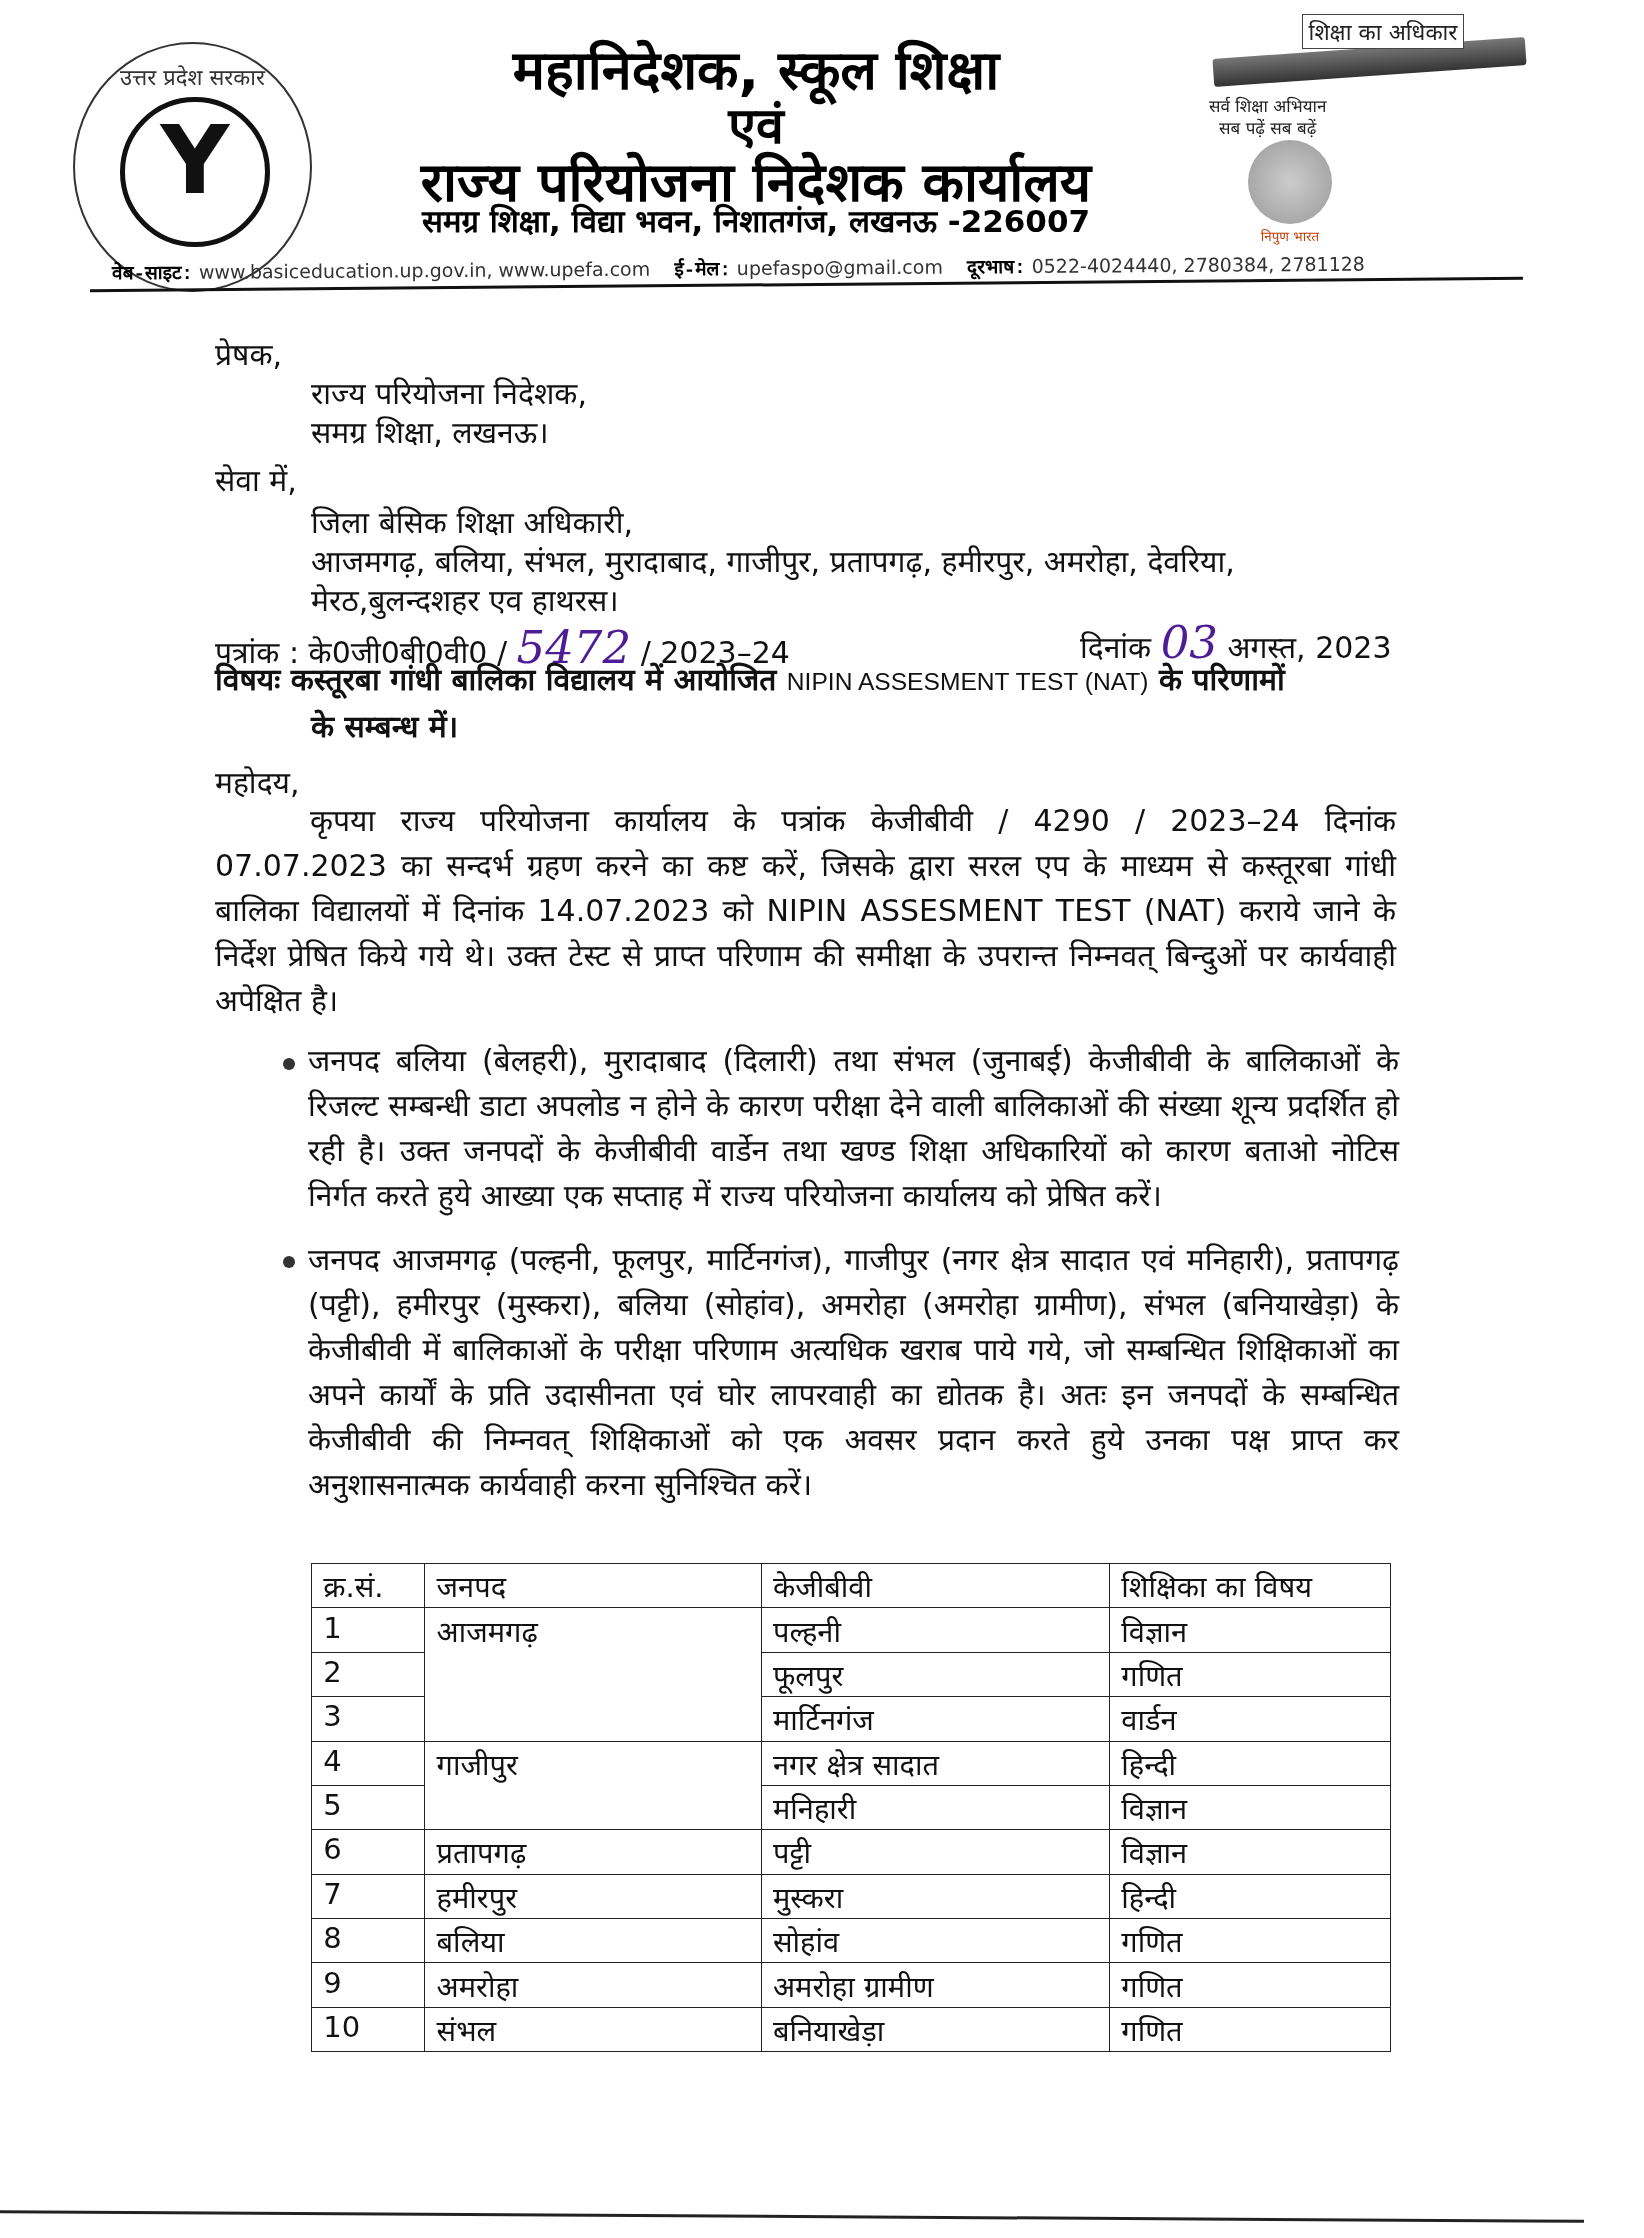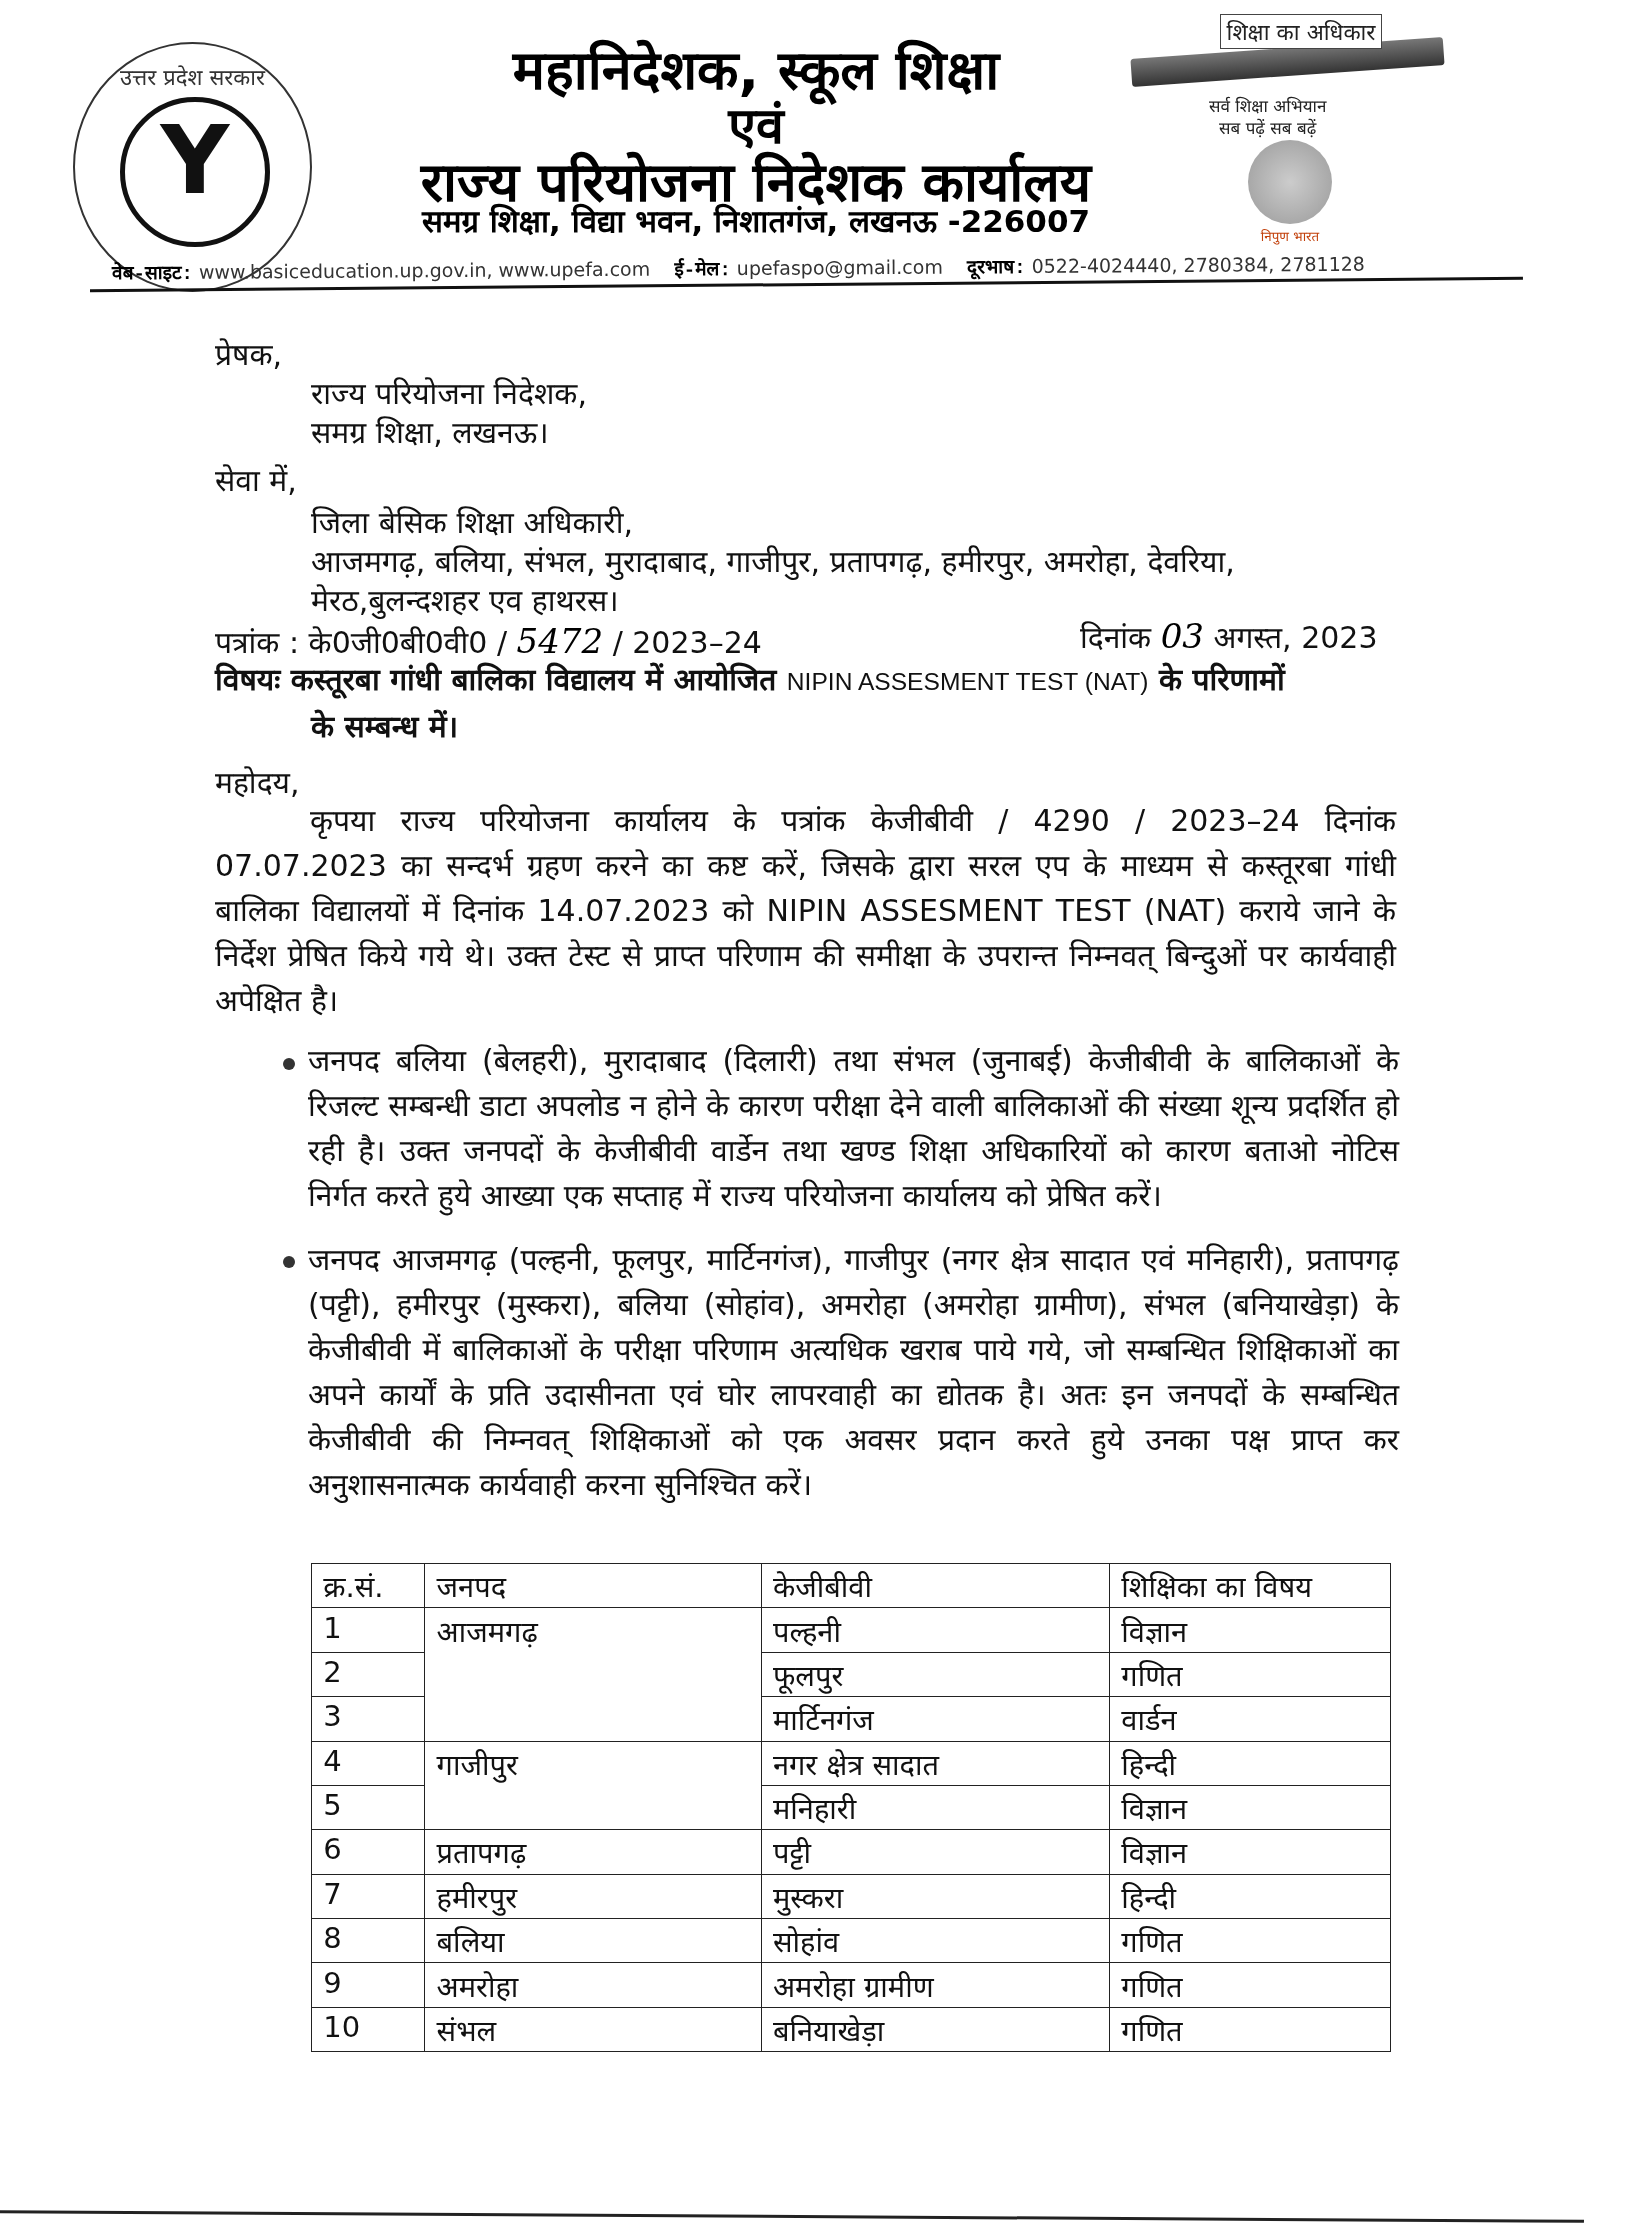--- a/index.html
+++ b/index.html
@@ -34,21 +34,21 @@
   .h4 { top: 199px; font-size: 31px; }
   .contact {
     left: 112px; top: 255px; font-size: 19px; color: #333; transform: rotate(-0.4deg);
     white-space: nowrap;
   }
   .contact b { color: #000; font-family: Liberation Mono, monospace; }
   .head-rule {
     left: 90px; top: 283px; width: 1433px; height: 3.4px; background: #111;
     transform: rotate(-0.5deg);
   }
-  .rte-logo { left: 1125px; top: 2.8px; width: 336px; height: 90px; }
+  .rte-logo { left: 1207px; top: 2.8px; width: 336px; height: 90px; }
   .pencil {
     position: absolute; left: 5.6px; top: 45px; width: 313px; height: 28px;
     background: linear-gradient(#777, #333); border-radius: 3.4px;
     transform: rotate(-4deg);
   }
   .rte-label {
     position: absolute; left: 95px; top: 11.2px; font-size: 22.4px; color: #222;
     border: 1.1px solid #444; padding: 1.1px 5.6px; background: #fff;
   }
   .ssa-text { left: 1209px; top: 95px; text-align: center; font-size: 17px; color: #222; line-height: 1.3; }
@@ -57,21 +57,21 @@
     background: radial-gradient(#ccc, #999);
   }
   .nipun-text { left: 1248px; top: 227px; font-size: 13.4px; color: #c2410c; width: 84px; text-align: center; }
 
   
   .body-text { font-size: 30px; color: #111; white-space: nowrap; }
   .indent1 { left: 215px; }
   .indent2 { left: 311px; }
   .bold { font-weight: bold; }
   .latin { font-family: "Liberation Sans", sans-serif; font-size: 24.6px; }
-  .handwritten { font-family: "DejaVu Serif", serif; font-style: italic; font-size: 34px; color: #000000; }
+  .handwritten { font-family: "DejaVu Serif", serif; font-style: italic; font-size: 45px; color: #4c1d95; }
   .bullet-dot {
     width: 12.3px; height: 12.3px; border-radius: 50%; background: #333;
   }
   .para { left: 308px; width: 1063px; font-size: 30px; line-height: 45px; text-align: justify; color: #111; }
 
   
   table.results {
     position: absolute; left: 311px; top: 1531px; width: 1080px;
     border-collapse: collapse; font-size: 29px; color: #111; margin-top: 32px;
   }

